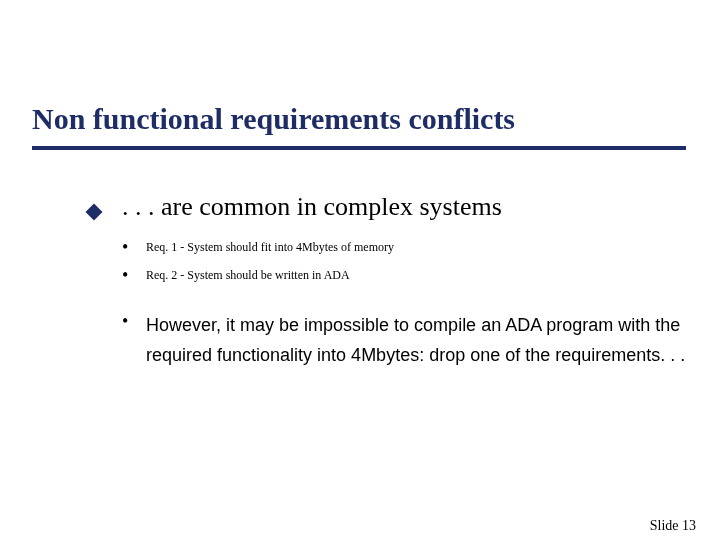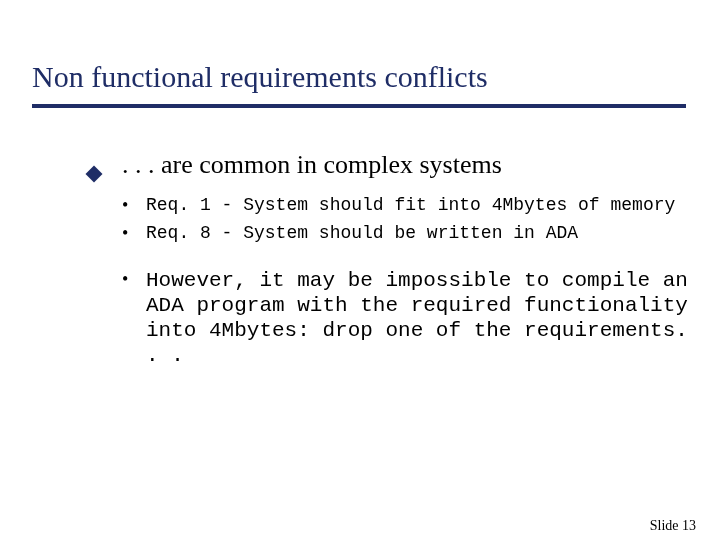--- a/index.html
+++ b/index.html
@@ -1,28 +1,28 @@
 <!DOCTYPE html>
 <html><head>
 <meta charset="utf-8">
 <style>
   * { margin: 0; padding: 0; box-sizing: border-box; }
   html, body { width: 720px; height: 540px; background: #fff; font-family: "Times New Roman", Times, serif; color: #000; }
   .slide { position: relative; width: 720px; height: 540px; padding: 60px 32px 28px 32px; }
-  .title { font-size: 30px; color: #1a2a6c; color: #202a6a; color: #1f2d66; font-weight: 400; margin-bottom: 10px; }
+  .title { font-size: 30px; color: #1a2a6c; color: #202a6a; color: #1f2d66; font-weight: 700; margin-bottom: 10px; margin-top: 42px; }
   .rule { height: 4px; background: #1f2d66; width: 654px; margin-bottom: 42px; }
   .body { padding-left: 56px; }
-  .bullet-row { display: flex; align-items: flex-end; margin-bottom: 42px; }
+  .bullet-row { display: flex; align-items: center; margin-bottom: 42px; }
   .diamond { width: 12px; height: 12px; background: #1f2d66; transform: rotate(45deg); margin-top: 9px; margin-right: 22px; flex: 0 0 12px; }
   .bullet-text { font-size: 26px; color: #000; }
   .sub { padding-left: 34px; margin-top: -28px; }
   .sub-row { display: flex; align-items: flex-start; margin-bottom: 6px; }
   .dot { width: 24px; flex: 0 0 24px; font-size: 18px; text-align: left; line-height: 22px; }
-  .mono { font-family: Liberation Mono, monospace; font-size: 18px; line-height: 22px; white-space: pre-wrap; }
-  .sans { font-family: Liberation Mono, monospace; font-size: 21px; line-height: 25px; }
+  .mono { font-family: Liberation Serif, serif; font-size: 12px; line-height: 22px; white-space: pre-wrap; }
+  .sans { font-family: Liberation Sans, sans-serif; font-size: 18px; line-height: 30px; }
   .sub-gap { height: 18px; }
   .footer { position: absolute; right: 24px; bottom: 6px; font-family: "Times New Roman", serif; font-size: 14px; }
 </style>
 </head>
 <body>
 
 <div class="slide">
 
   <div class="title">Non functional requirements conflicts</div>
   <div class="rule"></div>
@@ -35,21 +35,21 @@
     </div>
 
 
     <div class="sub">
       <div class="sub-row">
         <div class="dot">•</div>
         <div class="mono">Req. 1 - System should fit into 4Mbytes of memory</div>
       </div>
       <div class="sub-row">
         <div class="dot">•</div>
-        <div class="mono">Req. 8 - System should be written in ADA</div>
+        <div class="mono">Req. 2 - System should be written in ADA</div>
       </div>
       <div class="sub-gap"></div>
       <div class="sub-row">
         <div class="dot">•</div>
         <div class="sans">However, it may be impossible to compile an ADA program with the required functionality into 4Mbytes: drop one of the requirements. . .</div>
       </div>
     </div>
 
   </div>
 

